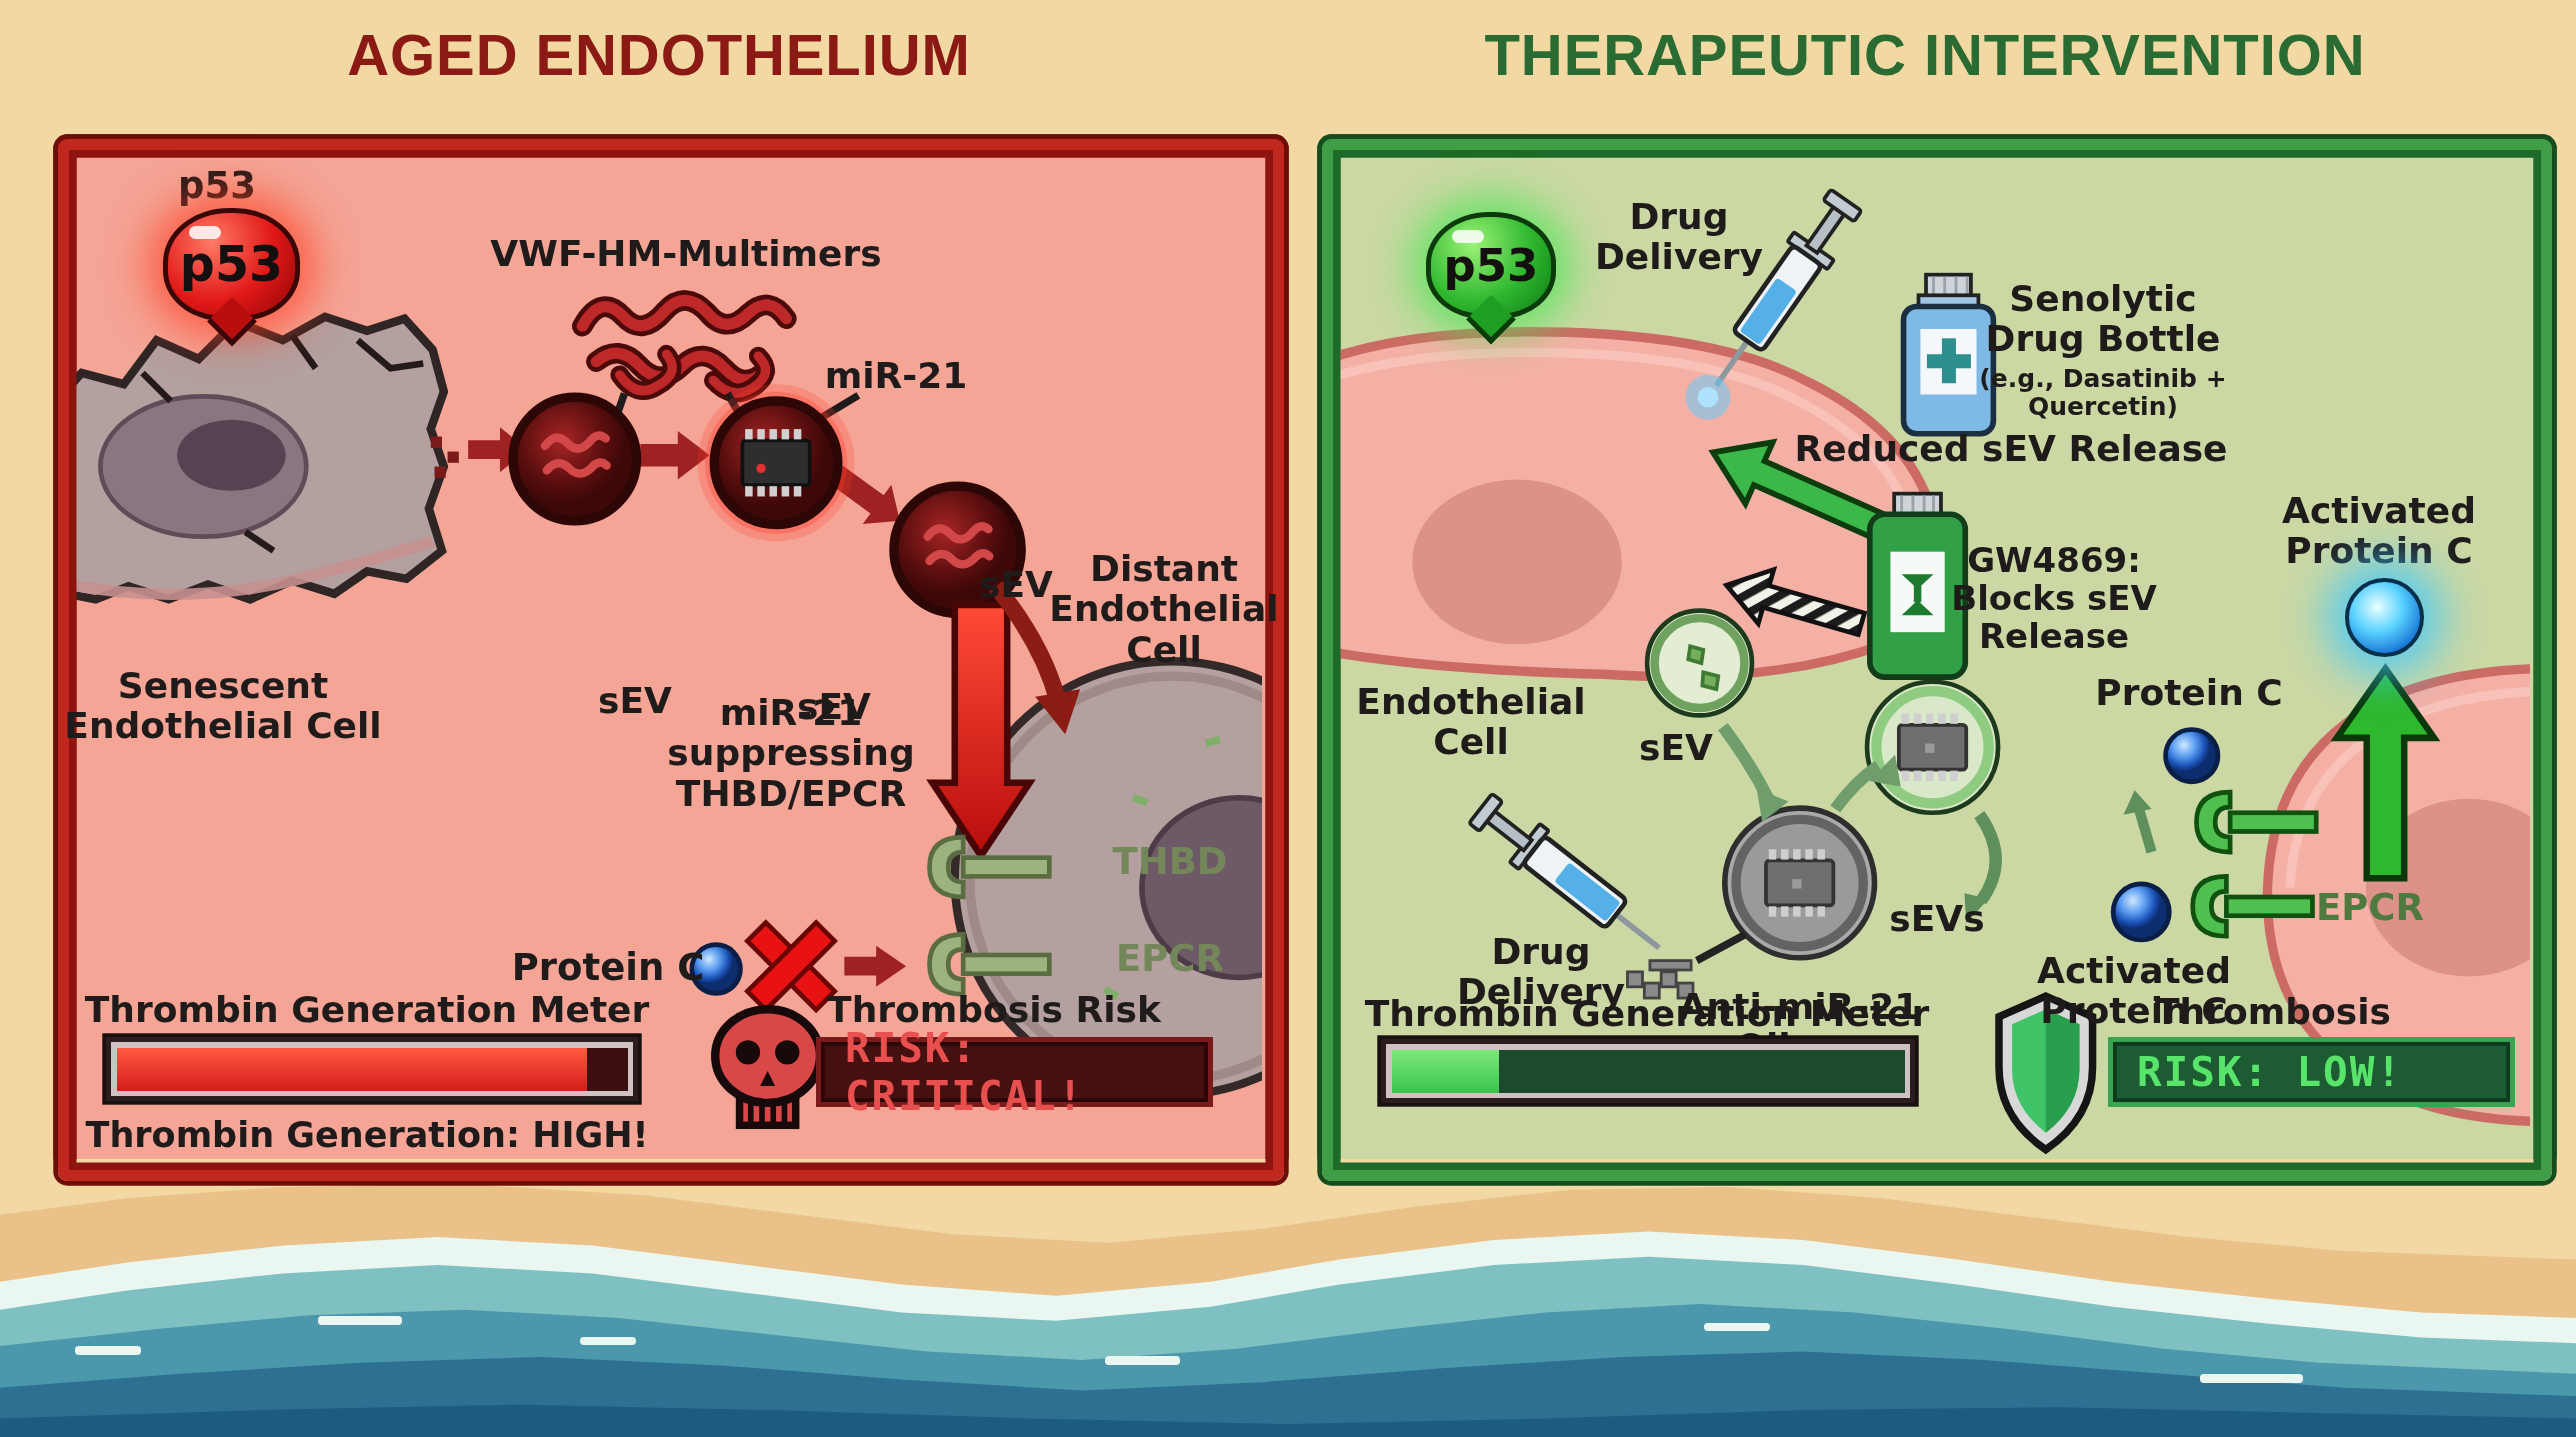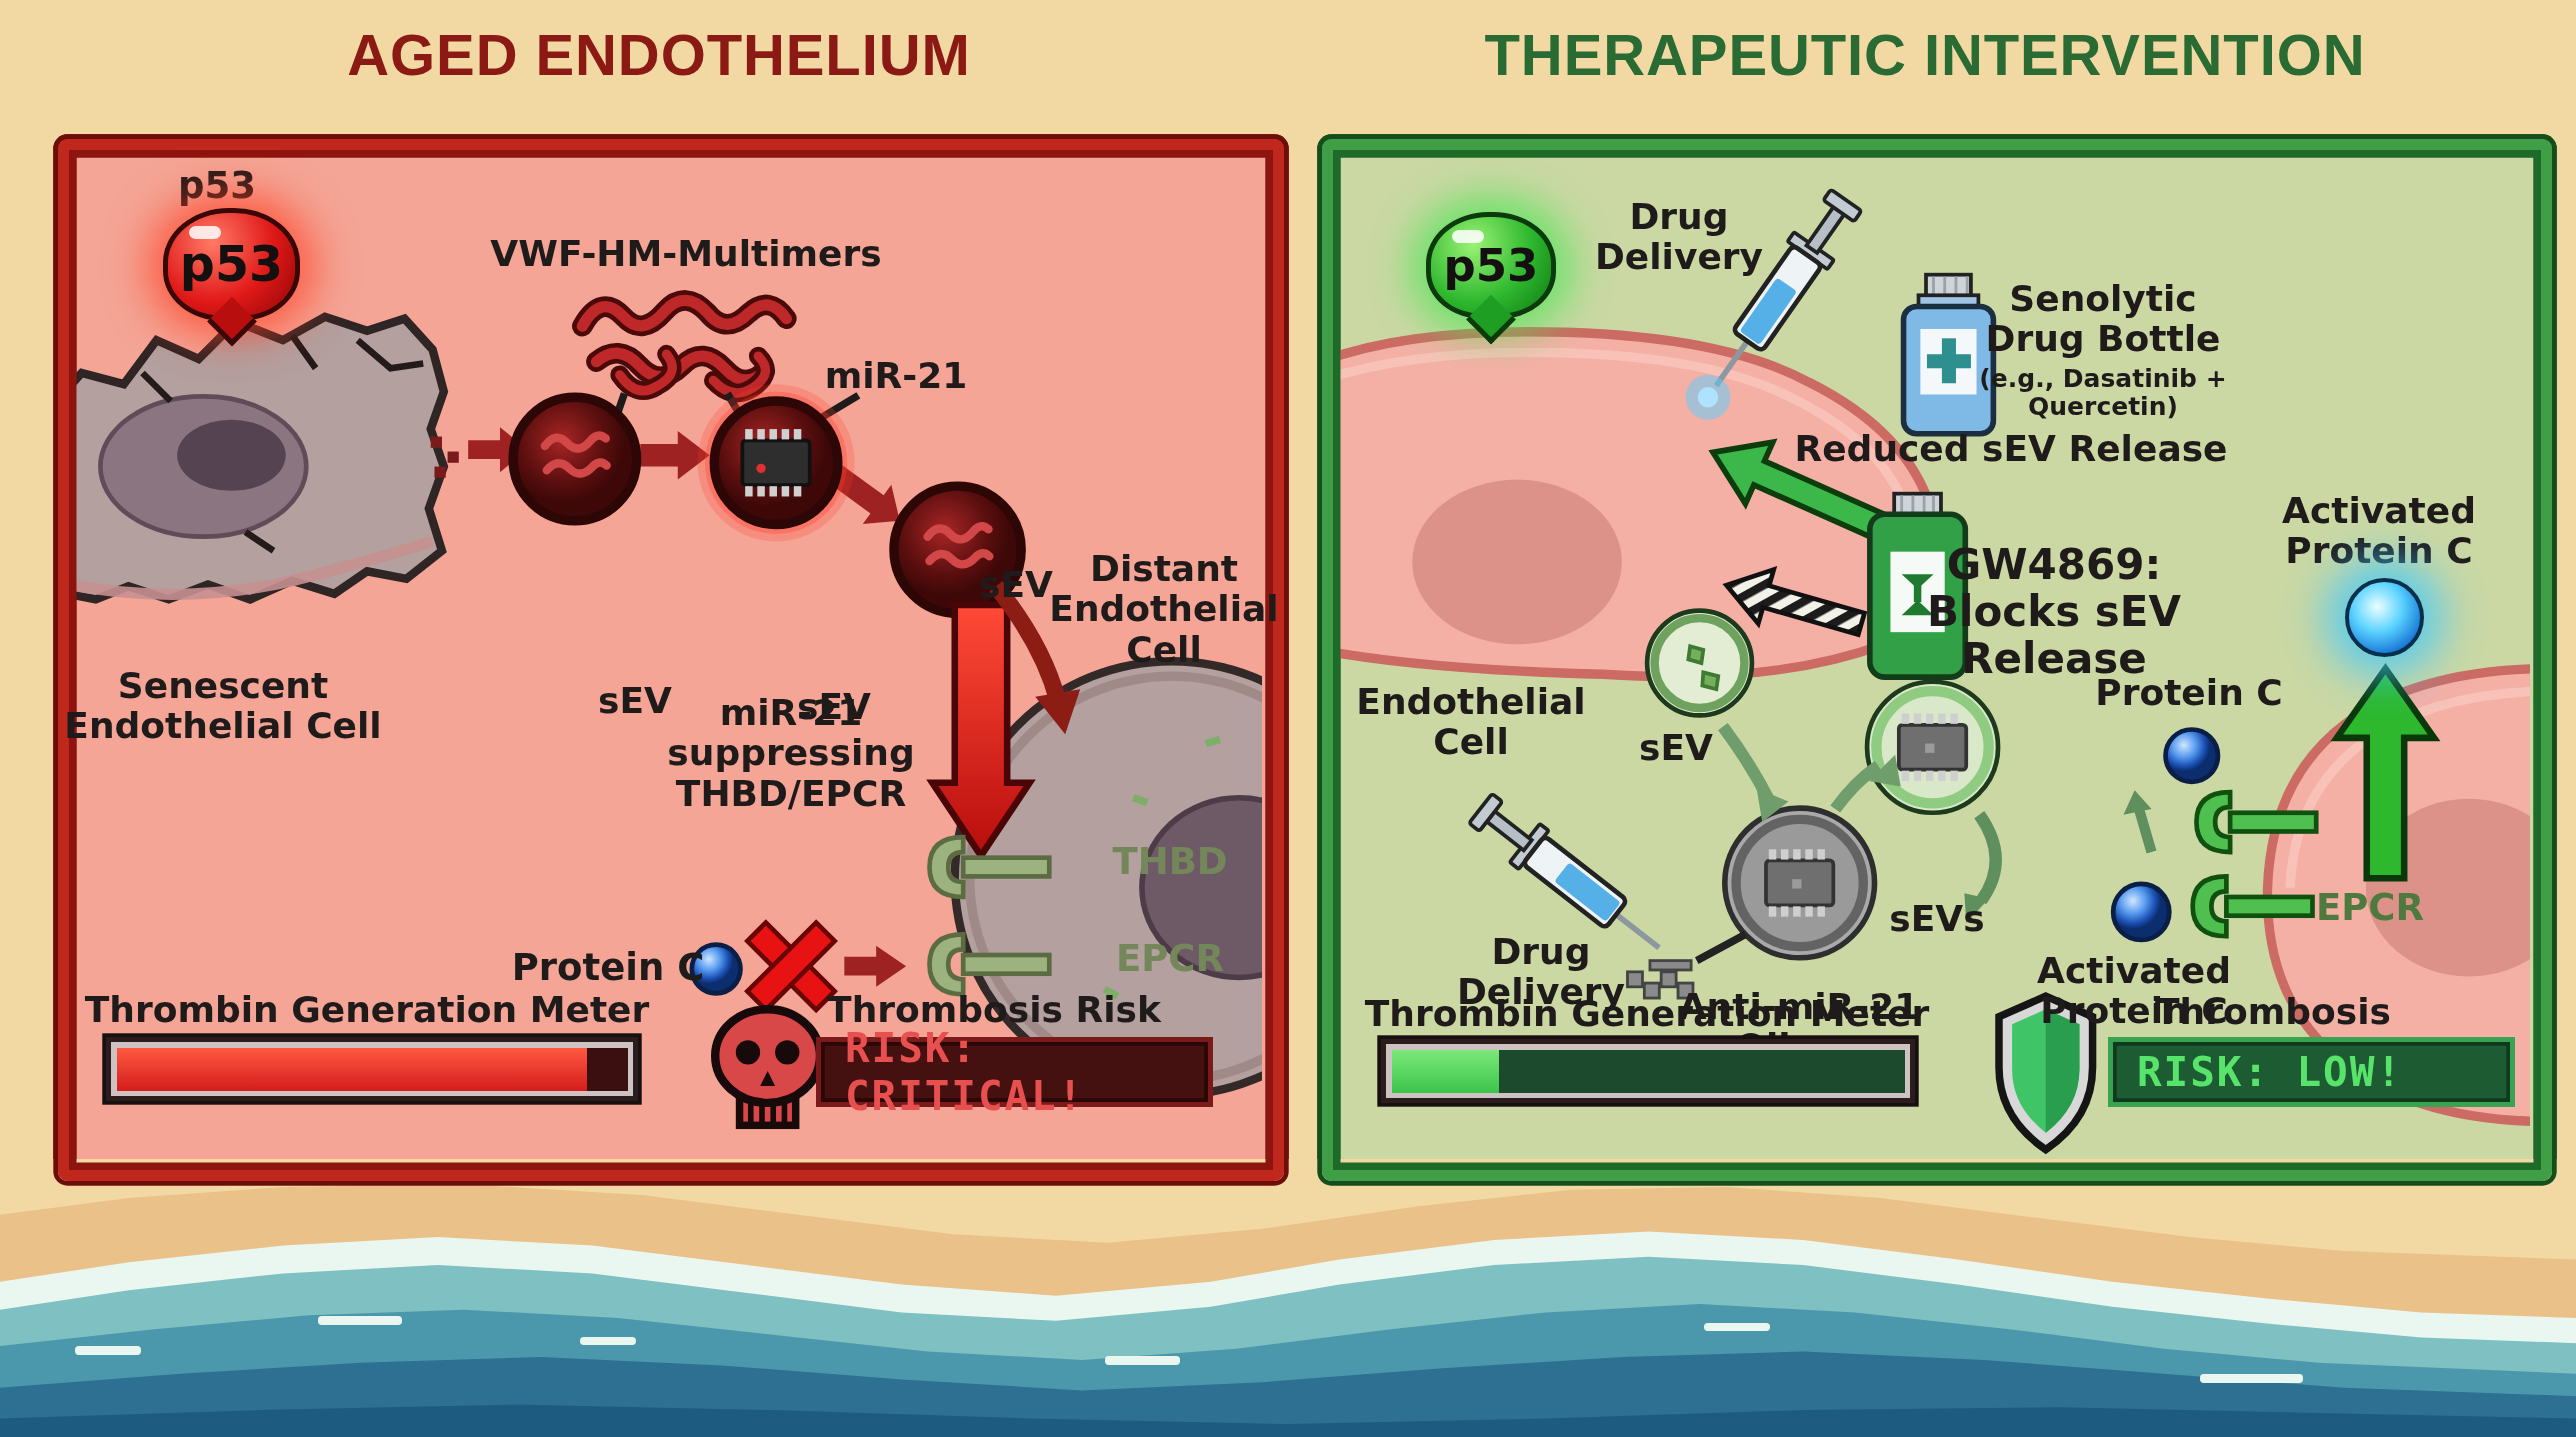--- a/index.html
+++ b/index.html
@@ -1,20 +1,20 @@
 <!DOCTYPE html>
 <html style="font-size:15px"><head>
 <meta charset="utf-8">
 <style>
   html,body{margin:0;padding:0;background:#f2d9a3;}
   #stage{position:relative;width:2576px;height:1438px;overflow:hidden;
          font-family:"DejaVu Sans","Liberation Sans",sans-serif;background:#f2d9a3;}
   .lbl{position:absolute;font-weight:700;color:#201b1b;text-align:center;
        transform:translateX(-50%);white-space:pre-line;line-height:1.12;z-index:6;}
-  .fs27{font-size:25px;} .fs36{font-size:42px;} .fs37{font-size:35px;}
+  .fs27{font-size:25px;} .fs36{font-size:34px;} .fs37{font-size:35px;}
   .fs38{font-size:36px;} .fs40{font-size:37px;}
   .title{position:absolute;transform:translateX(-50%);z-index:6;
          font-family:Liberation Sans, sans-serif;
          font-weight:800;font-size:58px;letter-spacing:0.9px;white-space:nowrap;}
   .t-red{color:#8c1a14;} .t-green{color:#2a6b33;}
   .panel{position:absolute;border-radius:9.4px;}
   .p-bg{z-index:1;} .p-frame{z-index:4;background:transparent!important;pointer-events:none;}
   .pl{left:58px;top:139px;width:1204px;height:1020px;border:11.2px solid #c0281e;
       box-shadow:inset 0 0 0 7.5px #8e1410,0 0 0 4.7px #6e0e0a;background:#f4a596;}
   .pr{left:1322px;top:139px;width:1208px;height:1020px;border:11.2px solid #3f9e46;
@@ -350,20 +350,21 @@
   <div class="lbl fs40 olive" style="left:1170px;top:841px;">THBD</div>
   <div class="lbl fs40 olive" style="left:1170px;top:938px;">EPCR</div>
   <div class="lbl fs40" style="left:608px;top:947px;">Protein C</div>
 
   <div class="lbl fs38" style="left:367px;top:990px;">Thrombin Generation Meter</div>
   <div class="meter" style="left:106px;top:1037px;width:511px;">
     <div class="track tr-red">
         <div class="fill f-red" style="width: 92%;"></div>
       </div>
   </div>
+  <div class="lbl fs37" style="left:367px;top:1116px;">Thrombin Generation: HIGH!</div>
   <div class="lbl fs38" style="left:994px;top:990px;">Thrombosis Risk</div>
   <div class="riskbar rb-red" style="left:816px;top:1037px;width:363px;height:60px;">
       <span>RISK: CRITICAL!</span>
     </div>
 
   <div class="balloon b-green" style="left:1426px;top:212px;width:120px;height:97px;font-size:45px;">
       <span class="shine"></span>
       <span>p53</span>
     </div>
   <div class="lbl fs38" style="left:1679px;top:197px;">Drug

